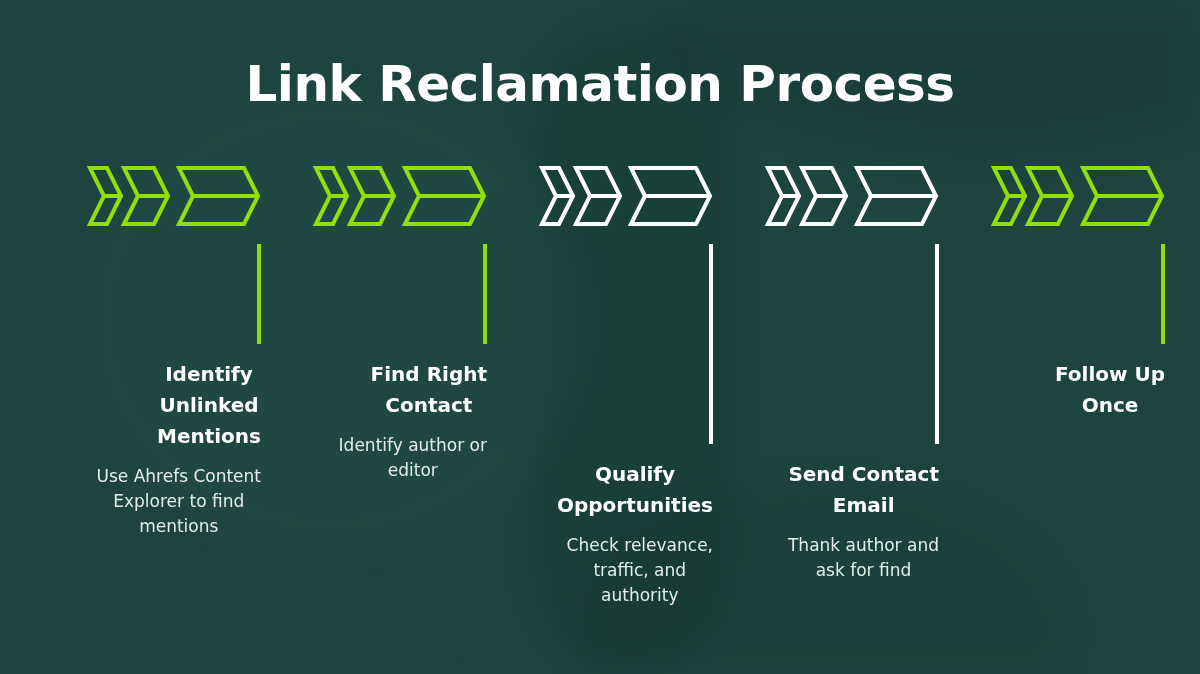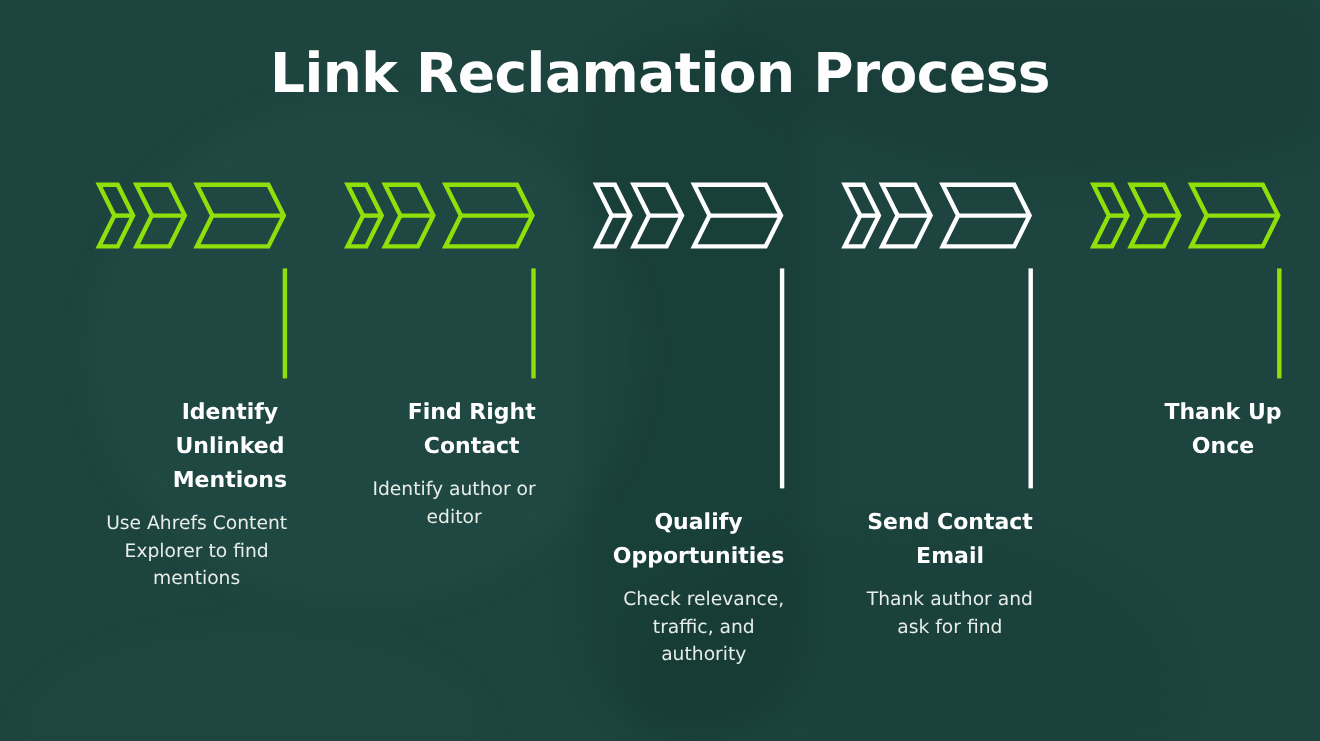--- a/index.html
+++ b/index.html
@@ -16,21 +16,21 @@
     position: absolute; inset: 0;
     z-index: 0;
     filter: blur(14px);
     pointer-events: none;
   }
 
   
   .header {
     position: relative;
     z-index: 2;
-    padding-top: 37px;
+    padding-top: 54px;
     text-align: center;
   }
   .page-title {
     font-size: 50px;
     font-weight: bold;
     letter-spacing: -0.5px;
     line-height: 1.2;
     color: #FDFEFD;
   }
 
@@ -166,17 +166,17 @@
   <div class="step accent-green">
     <svg class="chevron-icon" width="176" height="62" viewBox="0 0 176 62" fill="none" stroke="currentColor" stroke-width="4" stroke-linejoin="miter" overflow="visible">
       <polygon points="5,3 22,3 36,31 22,59 5,59 19,31"></polygon>
         <line x1="19" y1="31" x2="36" y2="31"></line>
       <polygon points="39,3 69,3 83,31 69,59 39,59 53,31"></polygon>
         <line x1="53" y1="31" x2="83" y2="31"></line>
       <polygon points="94,3 159,3 173,31 159,59 94,59 108,31"></polygon>
         <line x1="108" y1="31" x2="173" y2="31"></line>
     </svg>
     <div class="connector short"></div>
-    <div class="step-title">Thank Up
+    <div class="step-title">Follow Up
 Once</div>
   </div>
 
 </div>
 
 </body></html>

